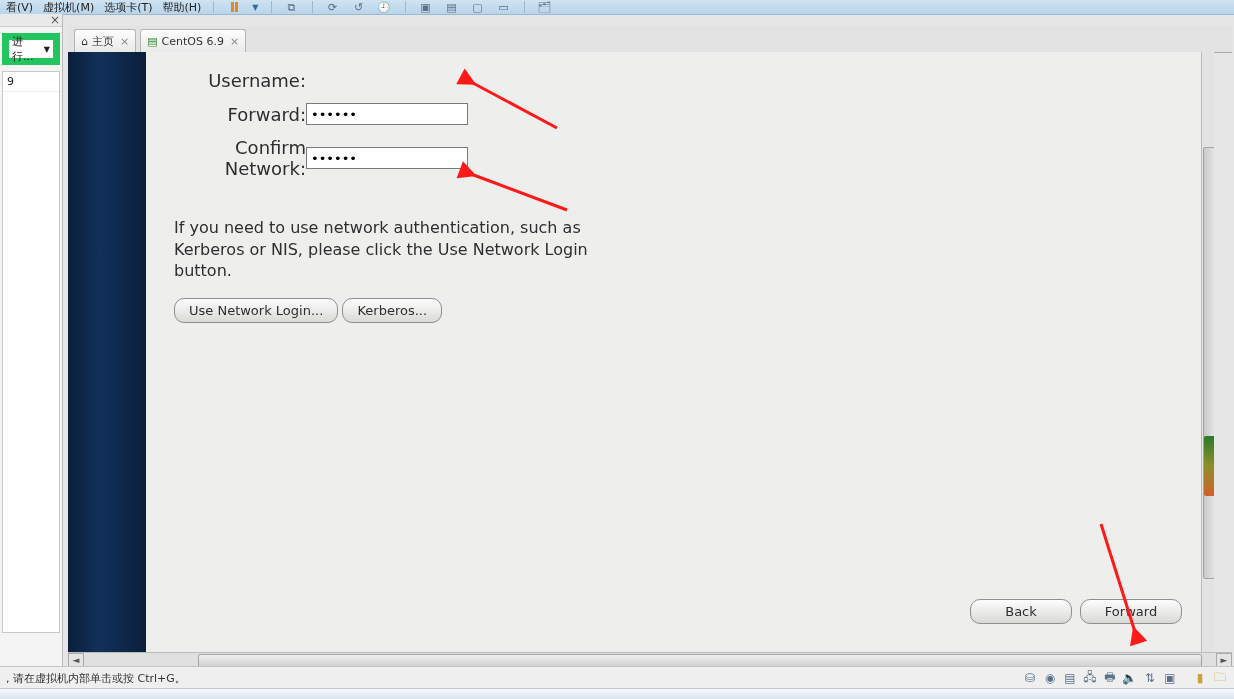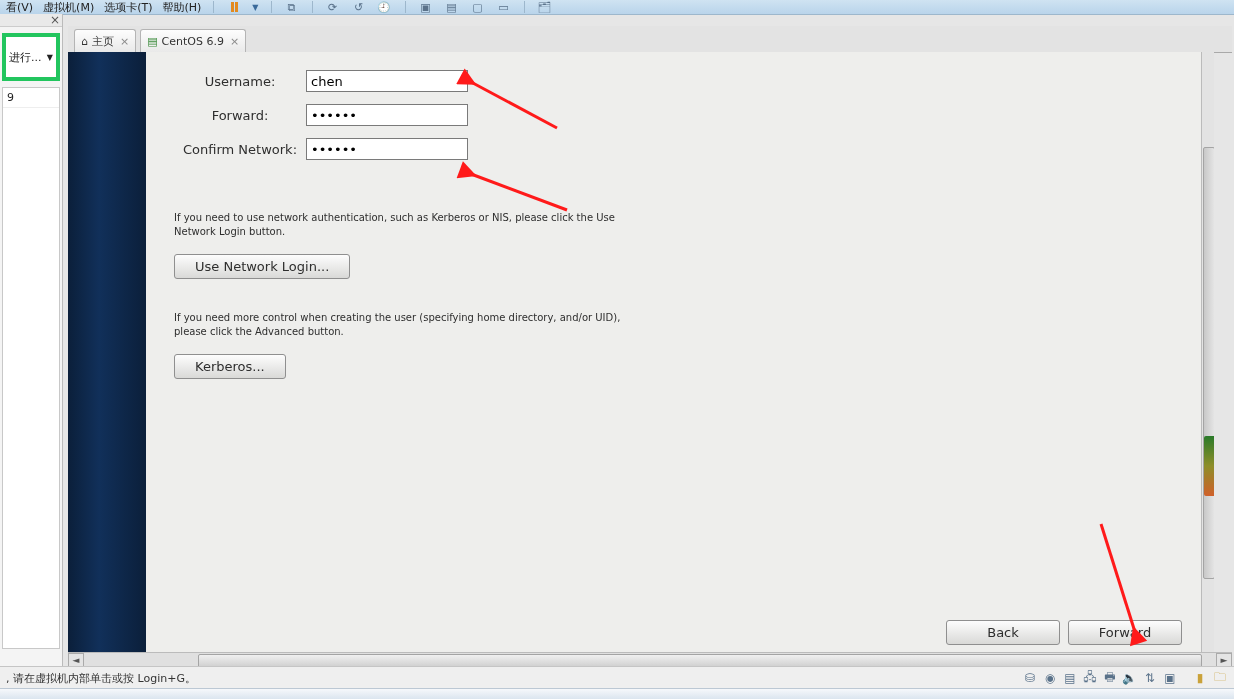--- a/index.html
+++ b/index.html
@@ -8,38 +8,38 @@
 .host-menubar .mitem{cursor:default}
 .host-toolbar-sep{width:1px;height:12px;background:#9db7cc;margin:0 2px}
 .host-icon{width:16px;height:14px;display:flex;align-items:center;justify-content:center;color:#5a728a}
 .pause-icon{display:flex;gap:1px}
 .pause-icon span{width:3px;height:10px;background:#e38a1f}
 .dropdown-arrow{font-size:8px;color:#3a6a9a}
 
 .left-pane{position:absolute;left:0;top:14px;width:62px;height:654px;background:#f4f4f4;border-right:1px solid #bbb}
 .left-pane .closebar{height:12px;border-bottom:1px solid #ccc;position:relative;background:#e9e9e9}
 .left-pane .closebar .x{position:absolute;right:2px;top:-1px;font-size:12px;color:#555;cursor:default}
-.host-combo{margin:6px 2px;height:18px;border:4px solid #22c55e;background:#fff;font-size:11px;display:flex;align-items:center;justify-content:space-between;padding:11px 3px;color:#222}
+.host-combo{margin:6px 2px;height:18px;border:7px solid #22c55e;background:#fff;font-size:11px;display:flex;align-items:center;justify-content:space-between;padding:0 3px;color:#222}
 .left-pane .list{margin:6px 2px;height:560px;border:1px solid #c8c8c8;background:#fff}
 .left-pane .list .row{padding:3px 4px;font-size:11px;color:#222;border-bottom:1px solid #eee}
 
 .tabstrip{position:absolute;left:68px;top:26px;right:2px;height:26px;display:flex;align-items:flex-end;gap:4px;padding-left:6px;border-bottom:1px solid #a9a9a9;background:#e3e3e3}
 .doc-tab{display:flex;align-items:center;gap:4px;height:22px;padding:0 6px;border:1px solid #b4b4b4;border-bottom:none;border-radius:3px 3px 0 0;background:linear-gradient(#fdfdfd,#e9e9e9);font-size:11px;color:#333}
 .doc-tab .tab-x{font-size:11px;color:#8a8a8a;margin-left:2px}
 .doc-tab .tab-ico{font-size:11px}
 
 .vm-viewport{position:absolute;left:68px;top:52px;width:1146px;height:612px;background:#e8e8e8;overflow:hidden}
 .vm-sidebar{position:absolute;left:0;top:0;width:78px;height:600px;background:linear-gradient(90deg,#0b1f3a 0%,#11305a 40%,#0b1f3a 100%)}
 .vm-content{position:absolute;left:78px;top:0;right:12px;bottom:12px;background:#eeeeec;padding:18px 24px 60px 28px;font-family:"DejaVu Sans",sans-serif;font-size:13px;color:#2e2e2e}
 .form-row{display:flex;align-items:center;margin-bottom:12px}
-.form-row label{width:132px;text-align:center;font-size:13px;color:#2e2e2e}
+.form-row label{width:132px;text-align:right;font-size:18px;color:#2e2e2e}
 .form-row input{width:152px;height:20px;border:1px solid #7a7a7a;background:#fff;padding:0 4px;font-size:13px;font-family:inherit}
-.info-text{margin:51px 0 16px 0;max-width:460px;line-height:1.35;font-size:10px}
-.gtk-btn{display:inline-block;border:1px solid #8f8f8f;border-radius:3px;background:linear-gradient(#fdfdfd,#d9d9d7);padding:4px 20px;font-size:13px;cursor:default}
-.wizard-nav{position:absolute;right:20px;bottom:7px;display:flex;gap:8px}
+.info-text{margin:38px 0 16px 0;max-width:460px;line-height:1.35;font-size:16px}
+.gtk-btn{display:inline-block;border:1px solid #8f8f8f;border-radius:10px;background:linear-gradient(#fdfdfd,#d9d9d7);padding:4px 14px;font-size:13px;cursor:default}
+.wizard-nav{position:absolute;right:20px;bottom:28px;display:flex;gap:8px}
 .wizard-nav .gtk-btn{width:72px;text-align:center}
 
 .vm-vscroll{position:absolute;right:0;top:0;width:12px;height:600px;background:#e3e3e3;border-left:1px solid #bbb}
 .vm-vscroll .thumb{position:absolute;top:95px;left:1px;width:10px;height:430px;background:linear-gradient(90deg,#c8c8c8,#e4e4e4);border:1px solid #a4a4a4;border-radius:2px}
 .vm-vscroll .tab-handle{position:absolute;right:-2px;top:384px;width:12px;height:60px;background:linear-gradient(#2a7a2a,#8e8e2a,#d0602a);border-radius:2px 0 0 2px}
 .host-hscroll{position:absolute;left:68px;right:2px;bottom:32px;height:14px;background:#e0e0e0;border-top:1px solid #bbb}
 .host-hscroll .btn{position:absolute;top:0;width:14px;height:14px;background:#e4e4e4;border:1px solid #aaa;font-size:9px;text-align:center;line-height:12px;color:#555}
 .host-hscroll .btn.l{left:0}.host-hscroll .btn.r{right:0}
 .host-hscroll .thumb{position:absolute;left:130px;right:30px;top:1px;height:12px;background:linear-gradient(#f0f0f0,#cfcfcf);border:1px solid #a4a4a4;border-radius:2px}
 
@@ -107,35 +107,33 @@
     <span class="tab-x">×</span>
   </div>
 </div>
 
 <div class="vm-viewport">
   <div class="vm-sidebar"></div>
   <div class="vm-content">
 
     <div class="form-row">
       <label>Username:</label>
-      <input type="text" value="chen" style="">
     </div>
     <div class="form-row">
       <label>Forward:</label>
       <input type="text" value="••••••" style="">
     </div>
     <div class="form-row">
       <label>Confirm Network:</label>
       <input type="text" value="••••••" style="">
     </div>
 
     <div class="info-text">If you need to use network authentication, such as Kerberos or NIS, please click the Use Network Login button.</div>
     <span class="gtk-btn">Use Network Login...</span>
 
-    <div class="info-text" style="margin-top:32px">If you need more control when creating the user (specifying home directory, and/or UID), please click the Advanced button.</div>
     <span class="gtk-btn">Kerberos...</span>
 
     <div class="wizard-nav">
       <span class="gtk-btn">Back</span>
       <span class="gtk-btn">Forward</span>
     </div>
   </div>
 
   <div class="vm-vscroll">
     <div class="thumb"></div>
@@ -174,21 +172,21 @@
     </svg>
 </div>
 
 <div class="host-hscroll">
   <div class="btn l">◄</div>
   <div class="thumb"></div>
   <div class="btn r">►</div>
 </div>
 
 <div class="statusbar">
-  <span>, 请在虚拟机内部单击或按 Login+G。</span>
+  <span>, 请在虚拟机内部单击或按 Ctrl+G。</span>
   <div class="tray">
     <span class="tray-ico">⛁</span>
     <span class="tray-ico">◉</span>
     <span class="tray-ico">▤</span>
     <span class="tray-ico">🖧</span>
     <span class="tray-ico">🖶</span>
     <span class="tray-ico">🔈</span>
     <span class="tray-ico">⇅</span>
     <span class="tray-ico">▣</span>
     <span class="tray-ico" style="margin-left:10px;color:#caa23a">▮</span>

